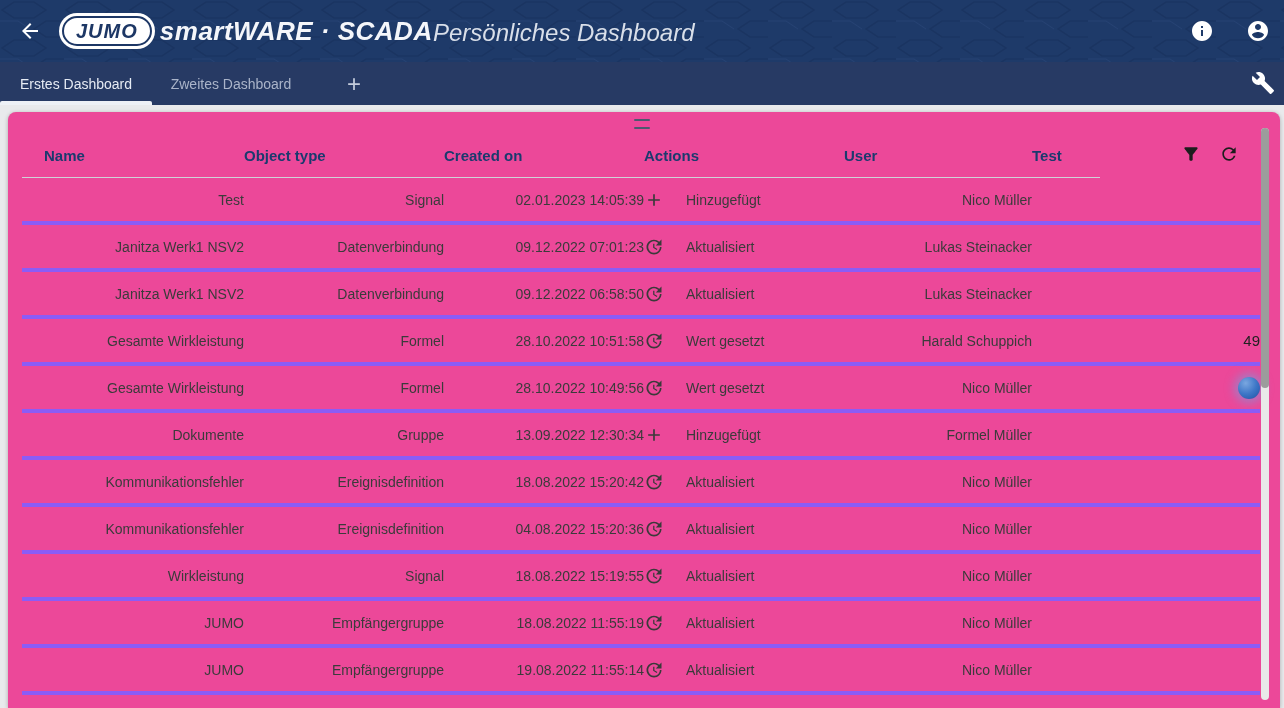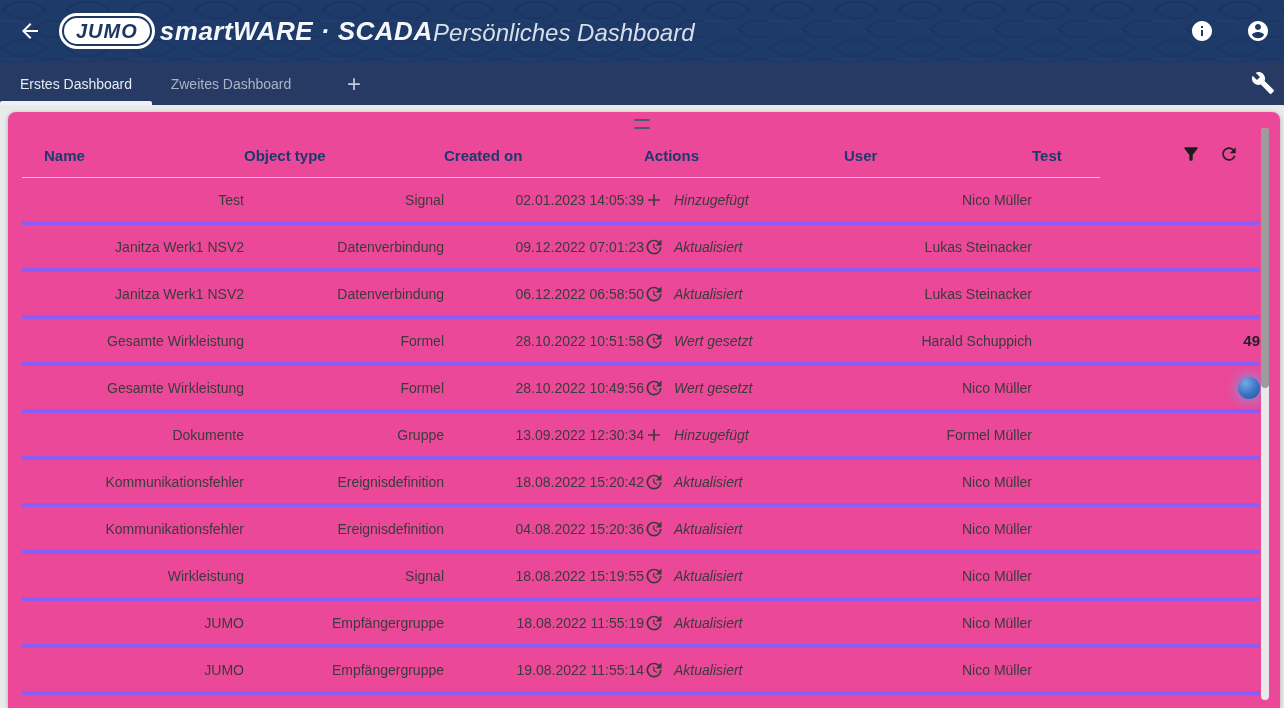--- a/index.html
+++ b/index.html
@@ -53,23 +53,23 @@
            border-bottom:1px solid #cfd3d8; display:grid;
            grid-template-columns:200px 200px 200px 200px 188px 1fr;
            padding-left:22px; align-items:center; }
   .thead span { color:#1b3a6e; font-weight:bold; font-size:15px; }
 
   .tbody { position:absolute; top:66px; left:14px; right:20px; }
   .trow { height:47px; border-bottom:4px solid #8b5cf6; display:grid;
           grid-template-columns:200px 200px 200px 200px 188px 1fr;
           padding-left:22px; align-items:center;text-align:right; }
   .td { color:#3b3b3b; font-size:14px; white-space:nowrap; }
-  .cell-actions { display:flex; align-items:center; gap:10px;font-style:italic; }
+  .cell-actions { display:flex; align-items:center; gap:22px; }
   .cell-actions svg { width:20px; height:20px; flex:0 0 auto; }
-  .cell-value { font-weight:bold; color:#222; font-size:15px; }
+  .cell-value { font-weight:normal; color:#222; font-size:15px; }
   .dot { display:inline-block; width:22px; height:22px; border-radius:50%;
          background:radial-gradient(circle at 35% 28%, #7aa7e0, #3e77c7 50%, #1f56a8 95%);
          box-shadow:0 0 10px 4px rgba(110,160,225,.55); vertical-align:middle; }
 
   .scroll-track { position:absolute; top:16px; bottom:8px; right:11px; width:8px;
                   background:#e9e9e9; border-radius:4px; }
   .scroll-thumb { width:8px; height:260px; background:#9c9c9c; border-radius:4px; cursor:pointer; }
 </style>
 </head>
 <body>
@@ -167,21 +167,21 @@
             <path d="M21 10.12h-6.78l2.74-2.82c-2.73-2.7-7.15-2.8-9.88-.1a6.875 6.875 0 0 0 0 9.79 7.02 7.02 0 0 0 9.88 0C18.32 15.65 19 14.08 19 12.1h2c0 1.98-.88 4.55-2.64 6.29-3.51 3.48-9.21 3.48-12.72 0-3.5-3.47-3.53-9.11-.02-12.58a8.987 8.987 0 0 1 12.65 0L21 3v7.12zM12.5 8v4.25l3.5 2.08-.72 1.21L11 13V8h1.5z" fill="#3a3a3a"></path>
           </svg>
           <span>Aktualisiert</span>
         </div>
         <div class="td ">Lukas Steinacker</div>
         <div class="td cell-value"></div>
       </div>
       <div class="trow">
         <div class="td ">Janitza Werk1 NSV2</div>
         <div class="td ">Datenverbindung</div>
-        <div class="td ">06.12.2022 06:58:50</div>
+        <div class="td ">09.12.2022 06:58:50</div>
         <div class="td cell-actions">
           <svg viewBox="0 0 24 24">
             <path d="M21 10.12h-6.78l2.74-2.82c-2.73-2.7-7.15-2.8-9.88-.1a6.875 6.875 0 0 0 0 9.79 7.02 7.02 0 0 0 9.88 0C18.32 15.65 19 14.08 19 12.1h2c0 1.98-.88 4.55-2.64 6.29-3.51 3.48-9.21 3.48-12.72 0-3.5-3.47-3.53-9.11-.02-12.58a8.987 8.987 0 0 1 12.65 0L21 3v7.12zM12.5 8v4.25l3.5 2.08-.72 1.21L11 13V8h1.5z" fill="#3a3a3a"></path>
           </svg>
           <span>Aktualisiert</span>
         </div>
         <div class="td ">Lukas Steinacker</div>
         <div class="td cell-value"></div>
       </div>
       <div class="trow">

